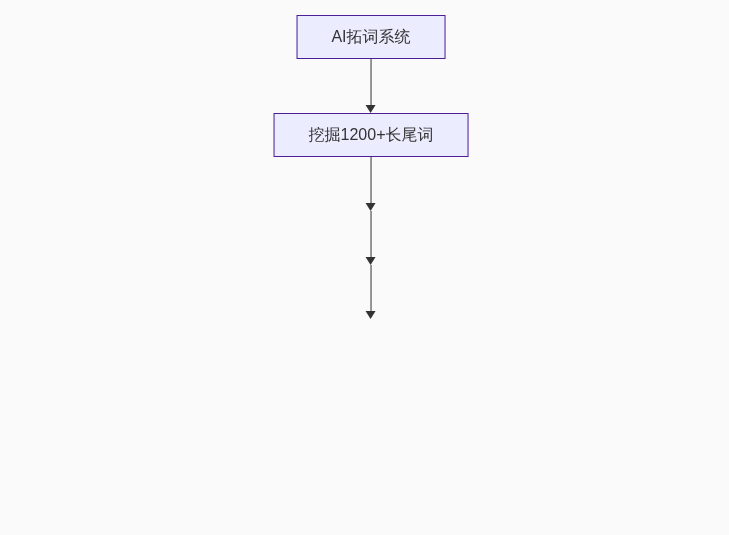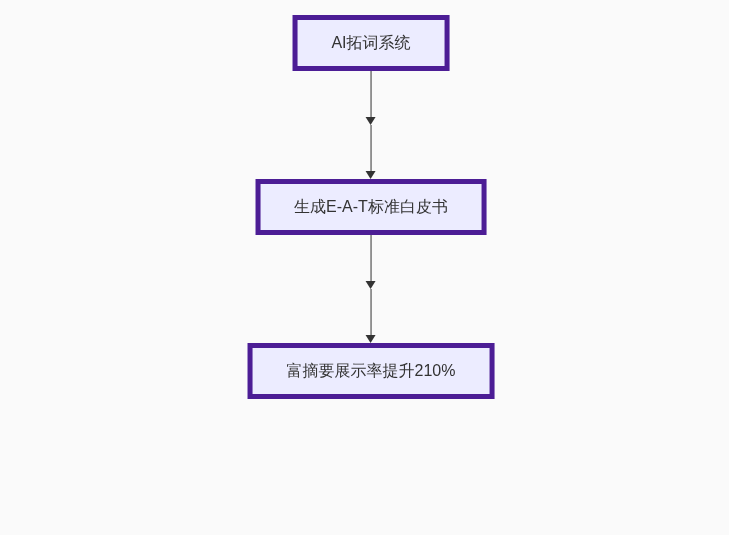--- a/index.html
+++ b/index.html
@@ -18,24 +18,24 @@
     position: absolute;
     left: 371px;
     top: 15px;
     transform: translateX(-50%);
     display: flex;
     flex-direction: column;
     align-items: center;
   }
   .node {
     box-sizing: border-box;
-    height: 56px;
+    height: 44px;
     padding: 12px 34px;
     background: #ECECFF;
-    border: 5px solid #4c1d95;
+    border: 1px solid #4c1d95;
     display: flex;
     align-items: center;
     justify-content: center;
     font-size: 16px;
     color: #333333;
     white-space: nowrap;
   }
   .arrow {
     display: flex;
     flex-direction: column;
@@ -63,39 +63,36 @@
 
     <div class="node">
       <span>AI拓词系统</span>
     </div>
 
     <div class="arrow">
       <div class="line"></div>
       <div class="head"></div>
     </div>
 
-
-    <div class="arrow">
-      <div class="line"></div>
-      <div class="head"></div>
-    </div>
-
     <div class="node">
-      <span>生成E-A-T标准白皮书</span>
+      <span>挖掘1200+长尾词</span>
     </div>
 
     <div class="arrow">
       <div class="line"></div>
       <div class="head"></div>
     </div>
 
 
     <div class="arrow">
       <div class="line"></div>
       <div class="head"></div>
     </div>
 
-    <div class="node">
-      <span>富摘要展示率提升210%</span>
+
+    <div class="arrow">
+      <div class="line"></div>
+      <div class="head"></div>
     </div>
+
 
   </div>
 </div>
 
 </body></html>

